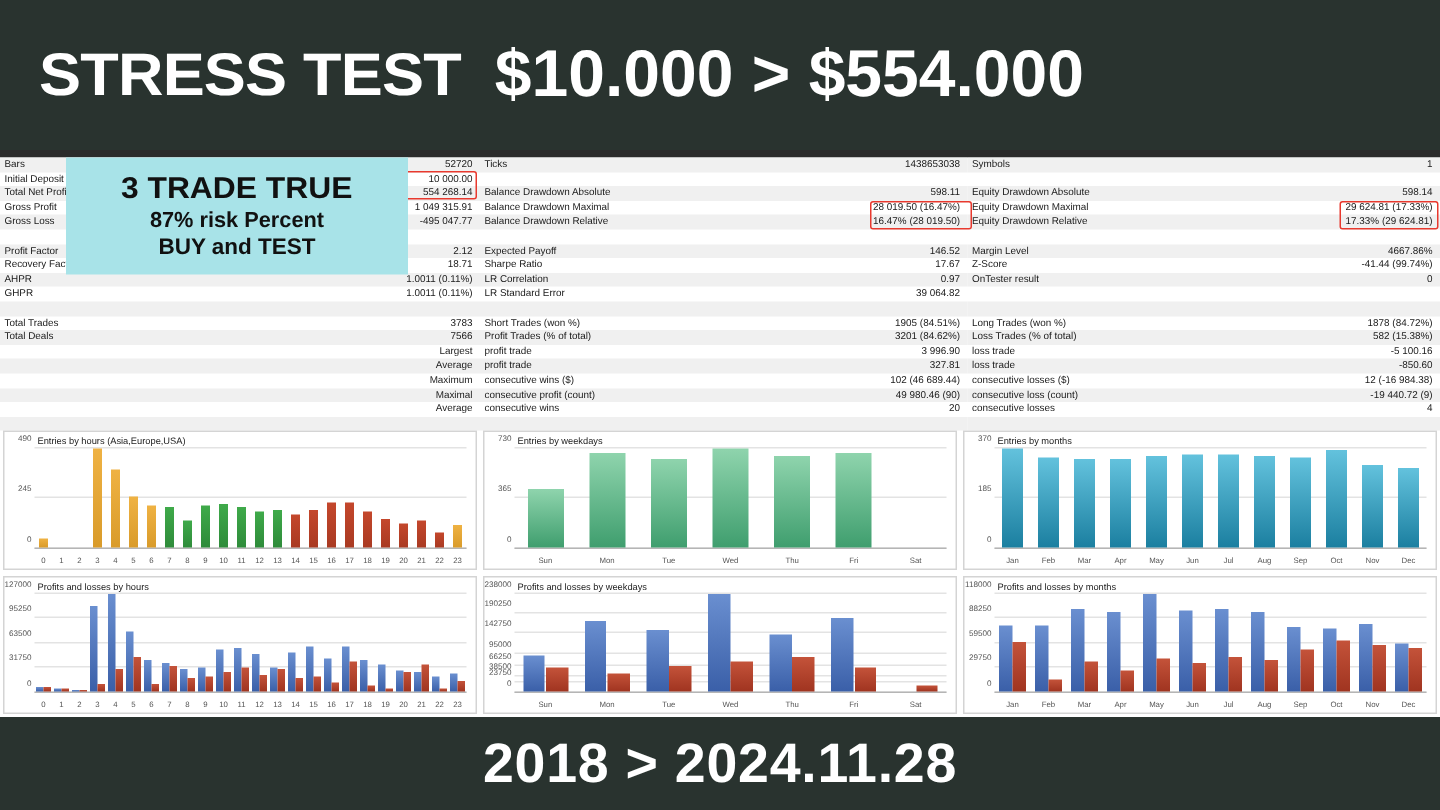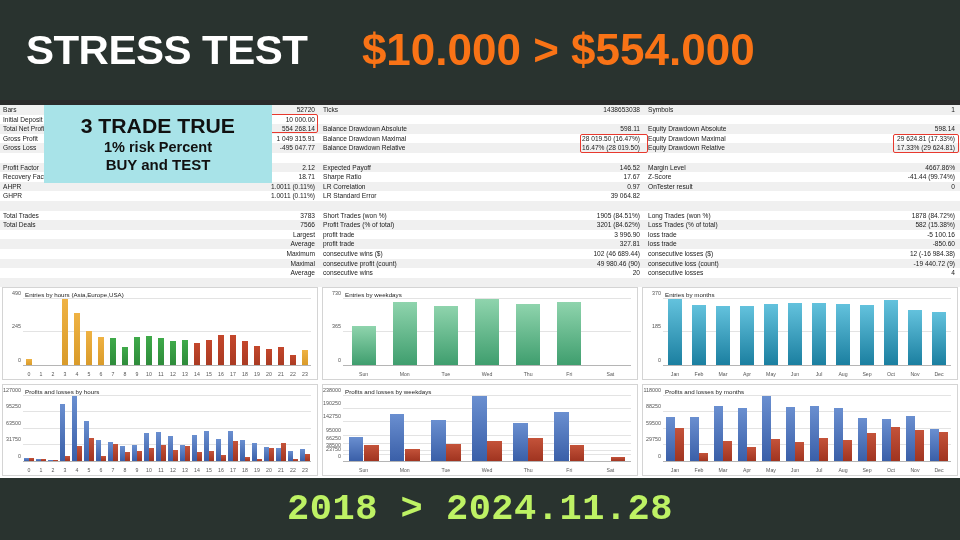--- a/index.html
+++ b/index.html
@@ -15,22 +15,22 @@
     position: absolute; left: 0; top: 0; width: 960px; height: 100px;
     display: flex; align-items: center;
   }
   .hdr-title {
     font-size: 40px; font-weight: bold; color: #ffffff;
     letter-spacing: -0.5px; margin-left: 26px;
     font-family: "Liberation Sans Narrow", "Liberation Sans", sans-serif;
     transform: scaleX(1.05); transform-origin: left center;
   }
   .hdr-amount {
-    font-size: 44px; font-weight: bold; color: #f97316;
-    margin-left: 68px; letter-spacing: 0px; white-space: nowrap;
+    font-size: 44px; font-weight: bold; color: #ffffff;
+    margin-left: 36px; letter-spacing: 0px; white-space: nowrap;
   }
 
   
   .report {
     position: absolute; left: 0; top: 100px; width: 960px; height: 378px;
     background: #ffffff;
     display: flex; flex-direction: column;
   }
   .report-topbar { height: 5px; background: #2b2b2b; width: 100%; flex: none; }
 
@@ -107,21 +107,21 @@
   .c-teal { background: linear-gradient(to bottom,#63c2dd,#1b7fa0); }
   .c-blue { background: linear-gradient(to bottom,#6a8fd0,#3a5fa8); }
   .c-red { background: linear-gradient(to bottom,#c4533a,#a03420); }
 
   
   .footer {
     position: absolute; left: 0; bottom: 0; width: 960px; height: 62px;
     display: flex; align-items: center; justify-content: center;
   }
   .footer-text {
-    font-size: 37px; font-weight: bold; color: #bef264; letter-spacing: 0.5px; font-family: Liberation Mono, monospace;
+    font-size: 37px; font-weight: bold; color: #ffffff; letter-spacing: 0.5px;
   }
 </style>
 </head>
 <body>
 
 <div class="header">
   <div class="hdr-title">STRESS TEST</div>
   <div class="hdr-amount">$10.000  &gt; $554.000</div>
 </div>
 
@@ -875,19 +875,19 @@
       </div>
     </div>
 </div>
 
 <div class="hl" style="left:262px; top:114px; width:56px; height:19px;"></div>
 <div class="hl" style="left:580px; top:134px; width:68px; height:19px;"></div>
 <div class="hl" style="left:893px; top:134px; width:66px; height:19px;"></div>
 
 <div class="banner">
   <div class="b1">3 TRADE TRUE</div>
-  <div class="b2">1% risk Percent</div>
+  <div class="b2">87% risk Percent</div>
   <div class="b3">BUY and TEST</div>
 </div>
 
 <div class="footer">
   <div class="footer-text">2018 &gt; 2024.11.28</div>
 </div>
 
 </body></html>

